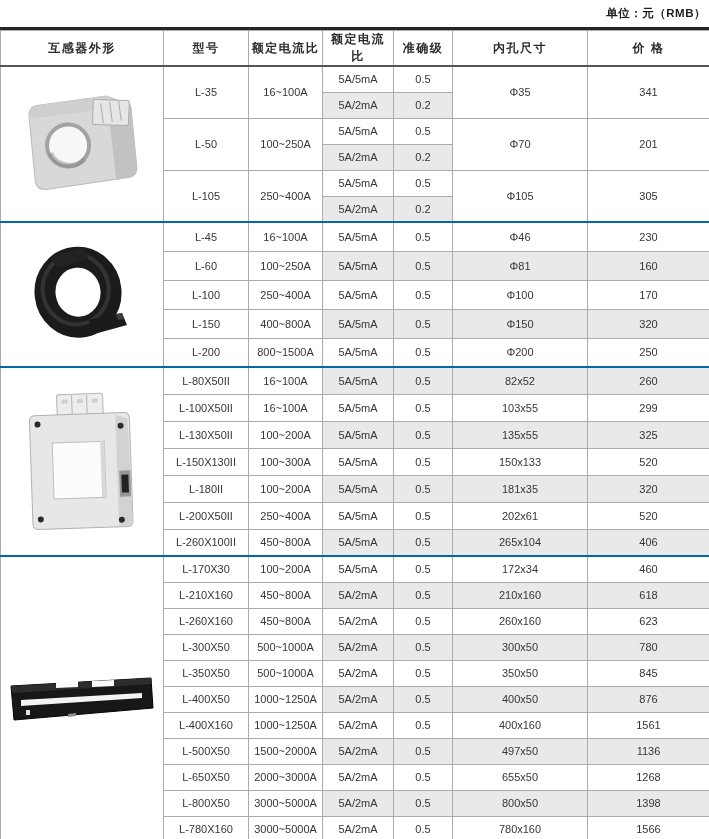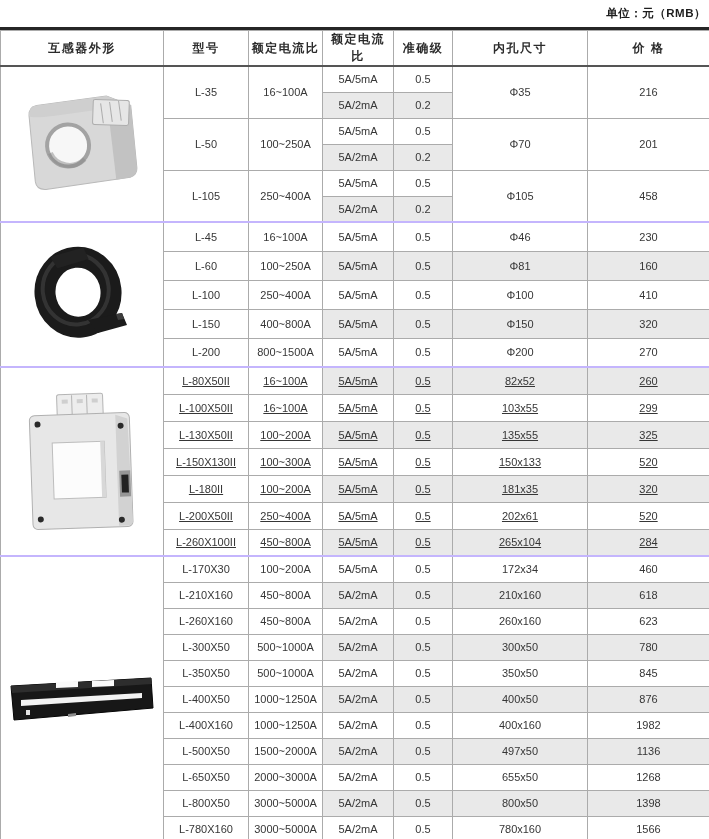--- a/index.html
+++ b/index.html
@@ -38,24 +38,24 @@
   }
   .price-table th {
     height: 27px;
     font-size: 12px;
     font-weight: 700;
     color: #2b2b2b;
     letter-spacing: 1.5px;
     border-bottom: 2px solid #555555;
   }
   .price-table td.shaded { background: #e9e9e9; }
-  .price-table tr.group-start td { border-top: 2px solid #c4b5fd; }
+  .price-table tr.group-start td { border-top: 2px solid #0369a1; }
   .price-table tr.g0 td { height: 26px; }
   .price-table tr.g1 td { height: 29px; }
-  .price-table tr.g2 td { height: 27px; text-decoration: underline; }
+  .price-table tr.g2 td { height: 27px; }
   .price-table tr.g3 td { height: 26px; }
   .price-table td.photo-cell { background: #ffffff; }
   .photo { display: inline-block; line-height: 0; }
 </style>
 </head>
 <body>
 
 <div class="page">
   <div class="unit-label">单位：元（RMB）</div>
   <div class="table-frame">
@@ -97,21 +97,21 @@
         <path d="M32 62 A21 21 0 0 0 66 69" fill="none" stroke="#8a8a8a" stroke-width="5" opacity="0.5"></path>
       </g>
     </svg>
   </span>
 </td>
             <td rowspan="2">L-35</td>
             <td rowspan="2">16~100A</td>
             <td>5A/5mA</td>
             <td>0.5</td>
             <td rowspan="2">Φ35</td>
-            <td rowspan="2">216</td>
+            <td rowspan="2">341</td>
           </tr>
           <tr class="g0">
             <td class="shaded">5A/2mA</td>
             <td class="shaded">0.2</td>
           </tr>
           <tr class="g0">
             <td rowspan="2">L-50</td>
             <td rowspan="2">100~250A</td>
             <td>5A/5mA</td>
             <td>0.5</td>
@@ -121,21 +121,21 @@
           <tr class="g0">
             <td class="shaded">5A/2mA</td>
             <td class="shaded">0.2</td>
           </tr>
           <tr class="g0">
             <td rowspan="2">L-105</td>
             <td rowspan="2">250~400A</td>
             <td>5A/5mA</td>
             <td>0.5</td>
             <td rowspan="2">Φ105</td>
-            <td rowspan="2">458</td>
+            <td rowspan="2">305</td>
           </tr>
           <tr class="g0">
             <td class="shaded">5A/2mA</td>
             <td class="shaded">0.2</td>
           </tr>
           <tr class="g1 group-start">
             <td class="photo-cell" rowspan="5">
   <span class="photo">
     <svg width="104" height="108" viewBox="0 0 104 108">
       <g transform="rotate(-6 50 52)">
@@ -162,37 +162,37 @@
             <td class="shaded">0.5</td>
             <td class="shaded">Φ81</td>
             <td class="shaded">160</td>
           </tr>
           <tr class="g1">
             <td>L-100</td>
             <td>250~400A</td>
             <td>5A/5mA</td>
             <td>0.5</td>
             <td>Φ100</td>
-            <td>410</td>
+            <td>170</td>
           </tr>
           <tr class="g1">
             <td>L-150</td>
             <td>400~800A</td>
             <td class="shaded">5A/5mA</td>
             <td class="shaded">0.5</td>
             <td class="shaded">Φ150</td>
             <td class="shaded">320</td>
           </tr>
           <tr class="g1">
             <td>L-200</td>
             <td>800~1500A</td>
             <td>5A/5mA</td>
             <td>0.5</td>
             <td>Φ200</td>
-            <td>270</td>
+            <td>250</td>
           </tr>
           <tr class="g2 group-start">
             <td class="photo-cell" rowspan="7">
   <span class="photo">
     <svg width="118" height="150" viewBox="0 0 118 150">
       <g transform="rotate(-2 59 80)">
         <rect x="36" y="8" width="46" height="22" rx="2" fill="#ededed" stroke="#b4b4b4"></rect>
         <line x1="51" y1="9" x2="51" y2="29" stroke="#b4b4b4"></line>
         <line x1="66" y1="9" x2="66" y2="29" stroke="#b4b4b4"></line>
         <rect x="41" y="13" width="6" height="4" fill="#cfcfcf"></rect>
@@ -258,21 +258,21 @@
             <td>0.5</td>
             <td>202x61</td>
             <td>520</td>
           </tr>
           <tr class="g2">
             <td>L-260X100II</td>
             <td>450~800A</td>
             <td class="shaded">5A/5mA</td>
             <td class="shaded">0.5</td>
             <td class="shaded">265x104</td>
-            <td class="shaded">284</td>
+            <td class="shaded">406</td>
           </tr>
           <tr class="g3 group-start">
             <td class="photo-cell" rowspan="11">
   <span class="photo">
     <svg width="152" height="56" viewBox="0 0 152 56">
       <path d="M5 16 L145 8 L147 38 L8 50 Z" fill="#171717" stroke="#050505"></path>
       <path d="M5 16 L145 8 L146 14 L6 23 Z" fill="#2d2d2d"></path>
       <path d="M15 30 L136 23 L136 28 L15 36 Z" fill="#f3f3f3"></path>
       <path d="M50 12 L72 11 L72 17 L50 18 Z" fill="#fafafa"></path>
       <path d="M86 11 L108 10 L108 16 L86 17 Z" fill="#fafafa"></path>
@@ -327,21 +327,21 @@
             <td class="shaded">0.5</td>
             <td class="shaded">400x50</td>
             <td class="shaded">876</td>
           </tr>
           <tr class="g3">
             <td>L-400X160</td>
             <td>1000~1250A</td>
             <td>5A/2mA</td>
             <td>0.5</td>
             <td>400x160</td>
-            <td>1982</td>
+            <td>1561</td>
           </tr>
           <tr class="g3">
             <td>L-500X50</td>
             <td>1500~2000A</td>
             <td class="shaded">5A/2mA</td>
             <td class="shaded">0.5</td>
             <td class="shaded">497x50</td>
             <td class="shaded">1136</td>
           </tr>
           <tr class="g3">

